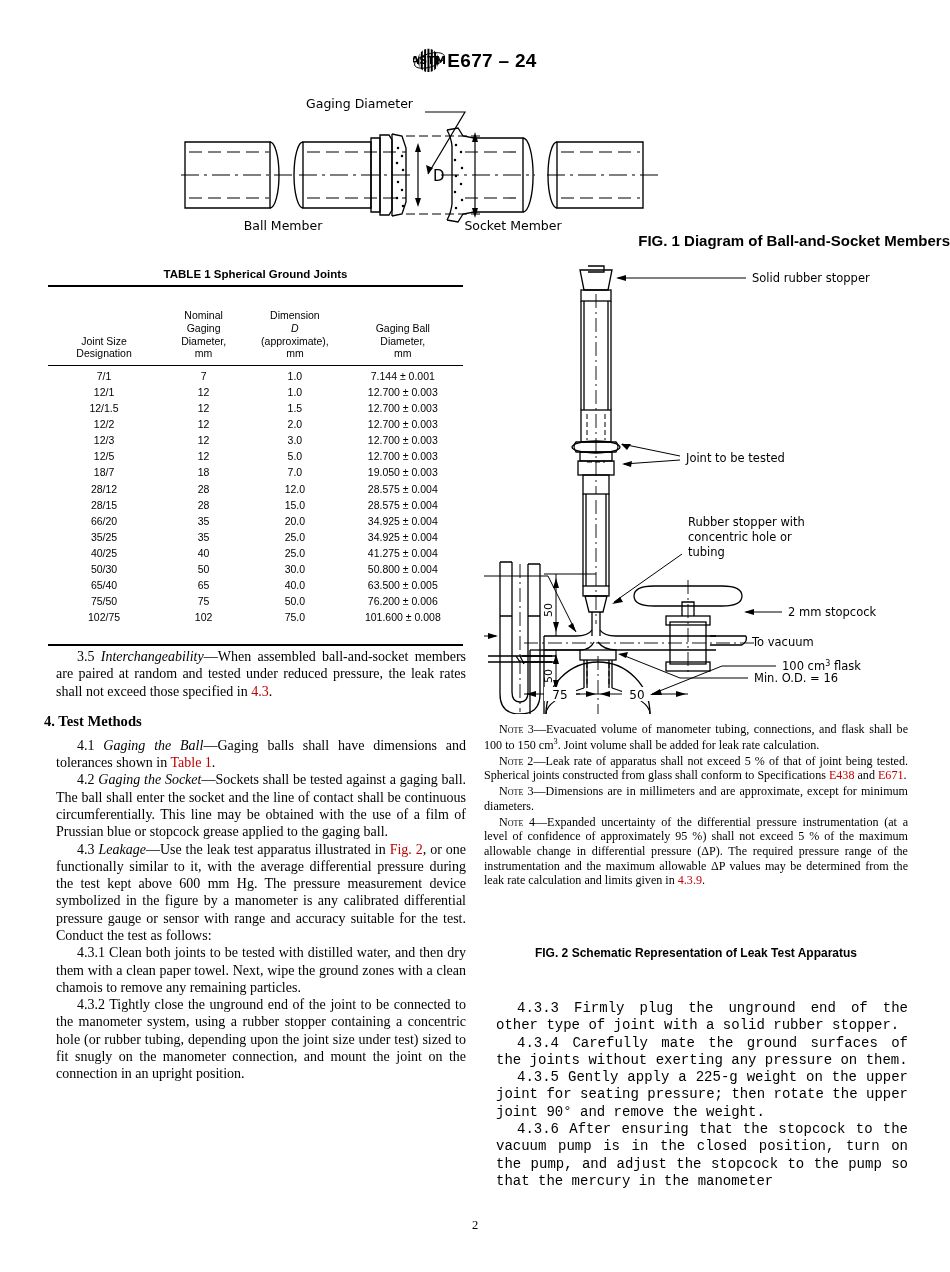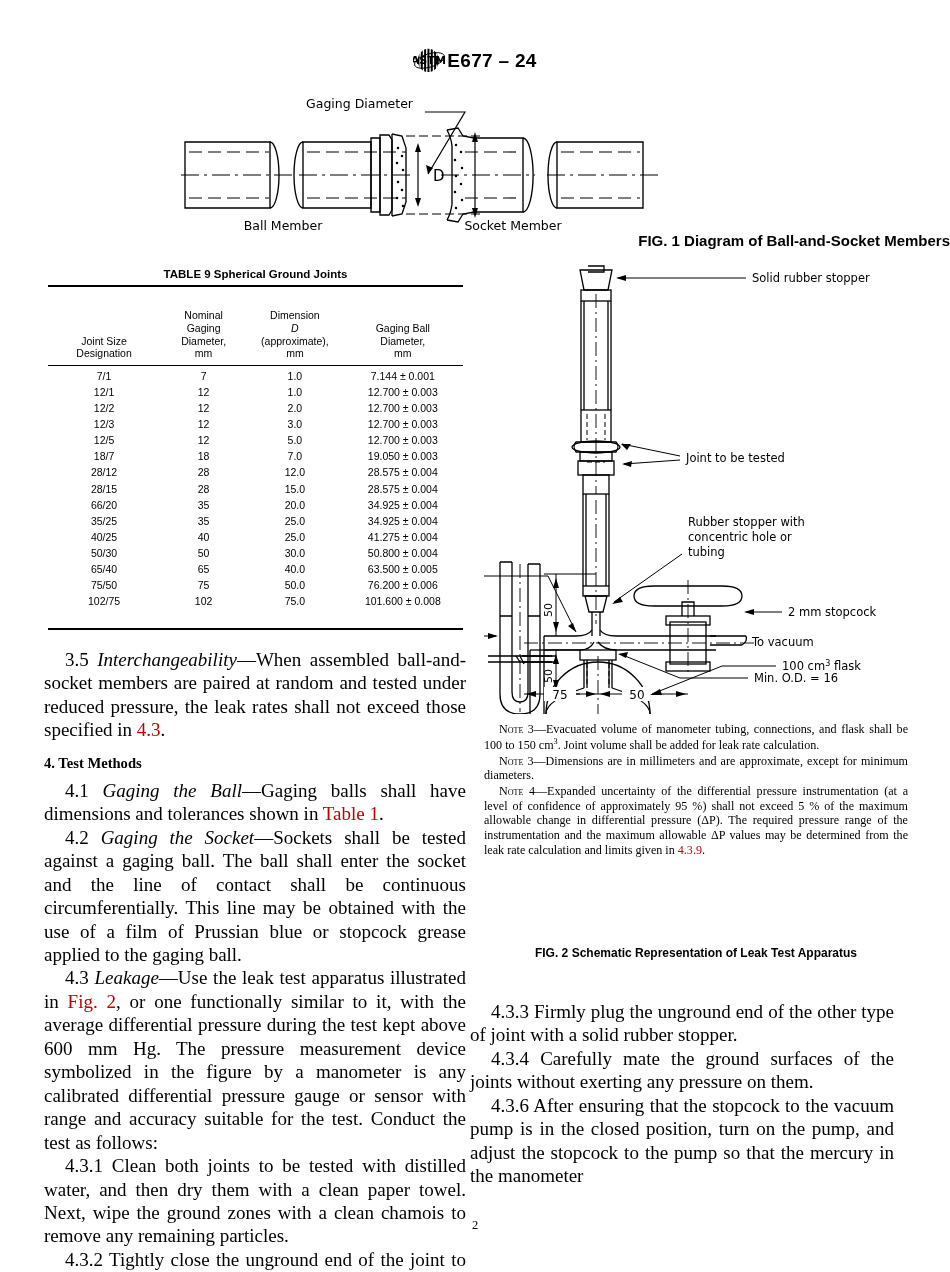--- a/index.html
+++ b/index.html
@@ -47,23 +47,23 @@
   table.t1 thead tr { border-top:2.2px solid #000; border-bottom:1px solid #000; }
   table.t1 tbody tr:first-child td { padding-top:4px; }
   table.t1 tbody tr:last-child td { padding-bottom:19px; }
   table.t1 tbody { border-bottom:2.2px solid #000; }
   table.t1 td { text-align:center; padding:1.1px 2px; line-height:1.32; }
   .col-a { width:27%; } .col-b { width:21%; } .col-c { width:23%; } .col-d { width:29%; }
   .hdr-d-italic { font-style:italic; }
 
   
   .col-left  { position:absolute; top:648px; left:44px;  width:422px; }
-  .col-right-bottom { position:absolute; top:1000px; left:470px; width:424px; }
+  .col-right-bottom { position:absolute; top:1000px; left:484px; width:424px;font-family:Liberation Mono, monospace; }
   p.para {
-    margin:0 0 0 0; font-size:19px; line-height:1.235;
+    margin:0 0 0 12px; font-size:14px; line-height:1.235;
     text-align:justify; text-indent:21px;
     -webkit-hyphens:none; hyphens:none;
   }
   p.para + p.para { margin-top:0px; }
   p.spaced { margin-top:9px; }
   h4.sec {
     font-size:14.6px; font-weight:bold; margin:13px 0 7px 0; text-indent:0;
   }
   .it { font-style:italic; }
   .xref { color:#c00000; }
@@ -195,21 +195,21 @@
 
       <text x="238" y="18" font-size="12.5" text-anchor="end">Gaging Diameter</text>
       <text x="258" y="91" font-size="15" font-family="Liberation Serif, serif">D</text>
       <text x="108" y="140" font-size="12.5" text-anchor="middle">Ball Member</text>
       <text x="338" y="140" font-size="12.5" text-anchor="middle">Socket Member</text>
     </svg>
   </div>
   <div class="fig1-caption">FIG. 1  Diagram of Ball-and-Socket Members</div>
 
   <div class="table-block">
-    <div class="table-title">TABLE 9 Spherical Ground Joints</div>
+    <div class="table-title">TABLE 1 Spherical Ground Joints</div>
     <table class="t1">
       <thead>
         <tr>
           <th class="col-a">
             <span>Joint Size</span><br>
             <span>Designation</span>
           </th>
           <th class="col-b">
             <span>Nominal</span><br>
             <span>Gaging</span><br>
@@ -236,20 +236,26 @@
             <td class="col-c">1.0</td>
             <td class="col-d">7.144 ± 0.001</td>
           </tr>
           <tr>
             <td class="col-a">12/1</td>
             <td class="col-b">12</td>
             <td class="col-c">1.0</td>
             <td class="col-d">12.700 ± 0.003</td>
           </tr>
           <tr>
+            <td class="col-a">12/1.5</td>
+            <td class="col-b">12</td>
+            <td class="col-c">1.5</td>
+            <td class="col-d">12.700 ± 0.003</td>
+          </tr>
+          <tr>
             <td class="col-a">12/2</td>
             <td class="col-b">12</td>
             <td class="col-c">2.0</td>
             <td class="col-d">12.700 ± 0.003</td>
           </tr>
           <tr>
             <td class="col-a">12/3</td>
             <td class="col-b">12</td>
             <td class="col-c">3.0</td>
             <td class="col-d">12.700 ± 0.003</td>
@@ -508,39 +514,46 @@
       <polygon points="166,431 176,425 178,431" fill="#000"></polygon>
       <text x="298" y="406" font-size="11.5">100 cm<tspan dy="-4" font-size="8">3</tspan><tspan dy="4"> flask</tspan></text>
     </svg>
   </div>
 
   <div class="notes">
     <p class="note">
       <span class="note-lbl">Note 3</span><span>—Evacuated volume of manometer tubing, connections, and flask shall be 100 to 150&nbsp;cm<sup>3</sup>. Joint volume shall be added for leak rate calculation.</span>
     </p>
     <p class="note">
+      <span class="note-lbl">Note 2</span><span>—Leak rate of apparatus shall not exceed 5&nbsp;% of that of joint being tested. Spherical joints constructed from glass shall conform to Specifications </span><span class="xref">E438</span><span> and </span><span class="xref">E671</span><span>.</span>
+    </p>
+    <p class="note">
       <span class="note-lbl">Note 3</span><span>—Dimensions are in millimeters and are approximate, except for minimum diameters.</span>
     </p>
     <p class="note">
       <span class="note-lbl">Note 4</span><span>—Expanded uncertainty of the differential pressure instrumentation (at a level of confidence of approximately 95&nbsp;%) shall not exceed 5&nbsp;% of the maximum allowable change in differential pressure (ΔP). The required pressure range of the instrumentation and the maximum allowable ΔP values may be determined from the leak rate calculation and limits given in </span><span class="xref">4.3.9</span><span>.</span>
     </p>
   </div>
 
   <div class="fig2-caption">FIG. 2  Schematic Representation of Leak Test Apparatus</div>
 
   <div class="col-right-bottom">
     <p class="para">
       <span>4.3.3</span>
       <span>Firmly plug the unground end of the other type of joint with a solid rubber stopper.</span>
     </p>
     <p class="para">
       <span>4.3.4</span>
       <span>Carefully mate the ground surfaces of the joints without exerting any pressure on them.</span>
     </p>
     <p class="para">
+      <span>4.3.5</span>
+      <span>Gently apply a 225-g weight on the upper joint for seating pressure; then rotate the upper joint 90° and remove the weight.</span>
+    </p>
+    <p class="para">
       <span>4.3.6</span>
       <span>After ensuring that the stopcock to the vacuum pump is in the closed position, turn on the pump, and adjust the stopcock to the pump so that the mercury in the manometer</span>
     </p>
   </div>
 
   <div class="page-num">2</div>
 
 </div>
 
 </body></html>

